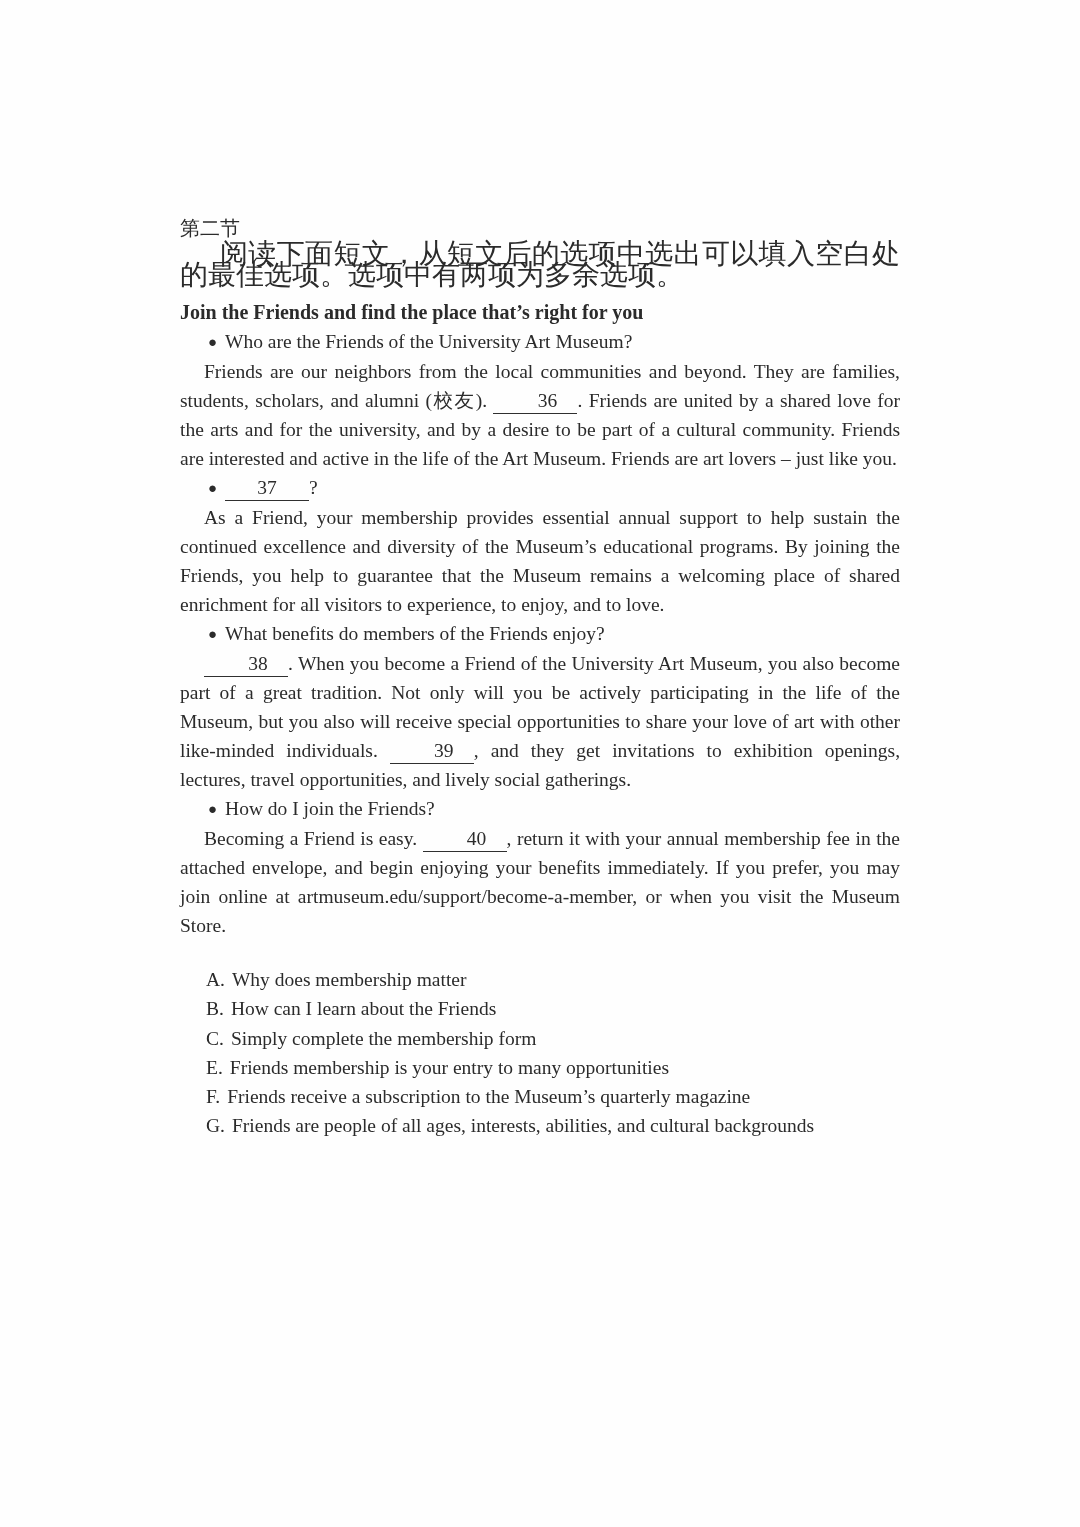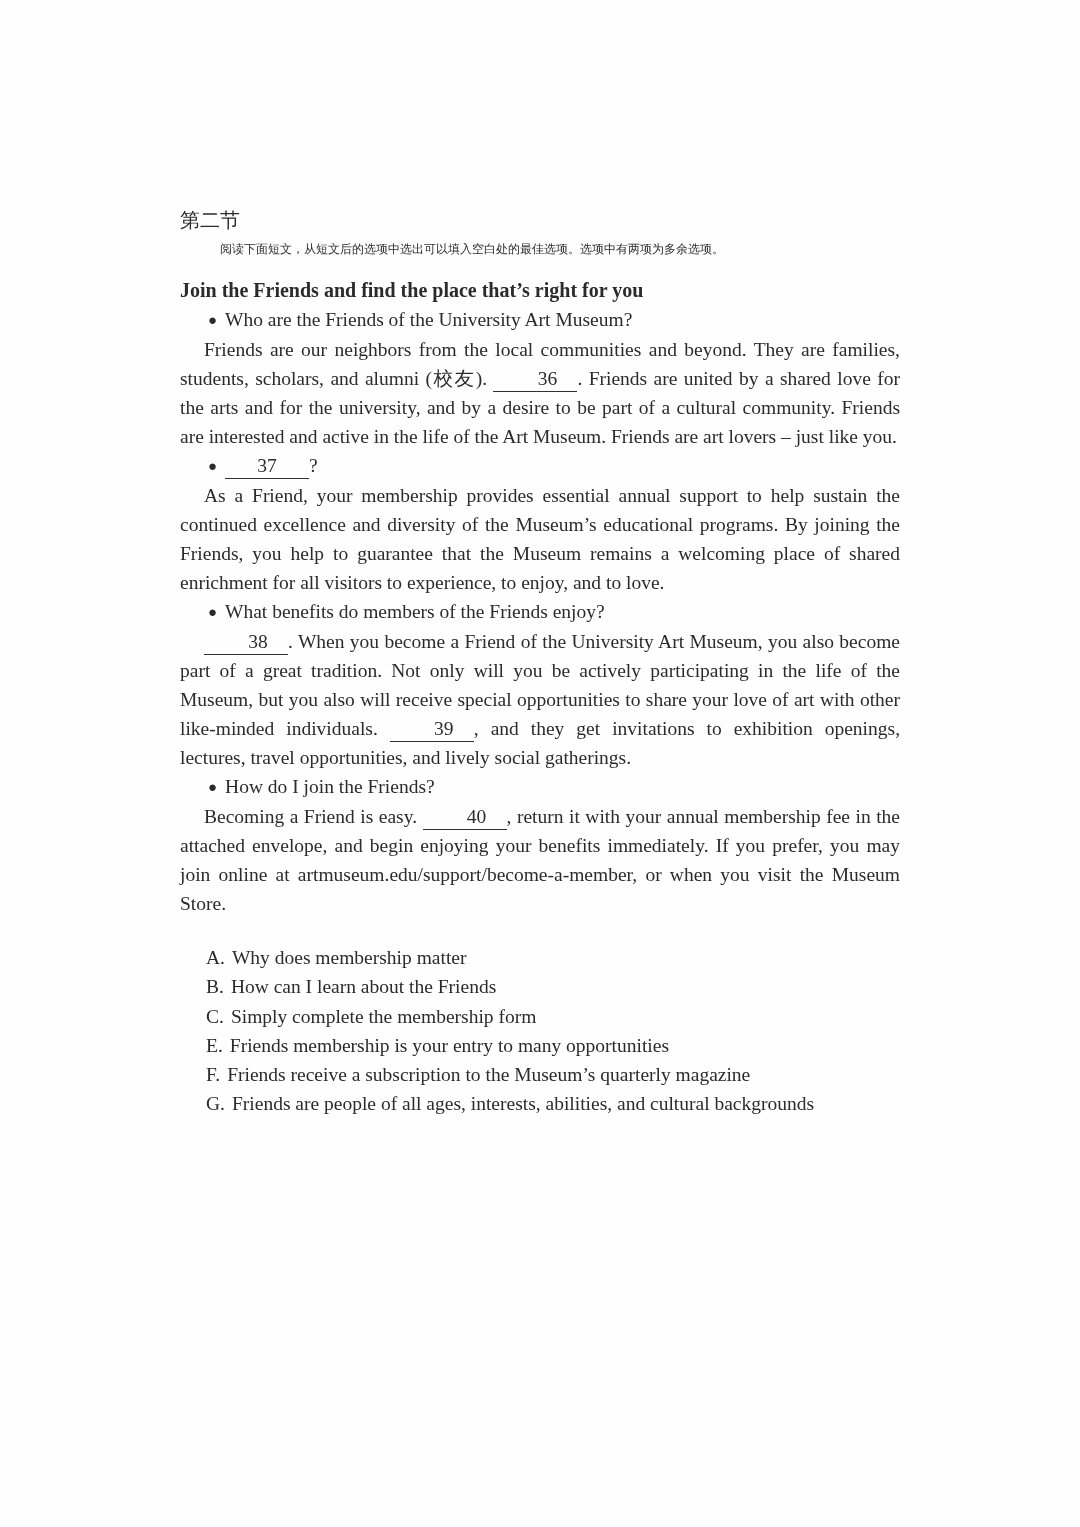--- a/index.html
+++ b/index.html
@@ -10,30 +10,30 @@
   }
   .page {
     position: relative;
     width: 1080px;
     height: 1527px;
     background: #fefefe;
     color: #2b2b2b;
     padding: 205px 180px 0 180px;
     overflow: hidden;
   }
-  .content { width: 720px; }
+  .content { width: 720px; margin-top: 8px; }
 
   .section-heading {
     font-size: 20px;
     line-height: 30px;
     text-align: left;
   }
   .instructions {
-    font-size: 12px;
-    line-height: 28px;
+    font-size: 28px;
+    line-height: 21px;
     text-align: justify;
     text-indent: 40px;
     margin: 0;
   }
   .article-title {
     font-size: 20px;
     font-weight: bold;
     text-align: left;
     line-height: 29px;
     margin-top: 13px;

